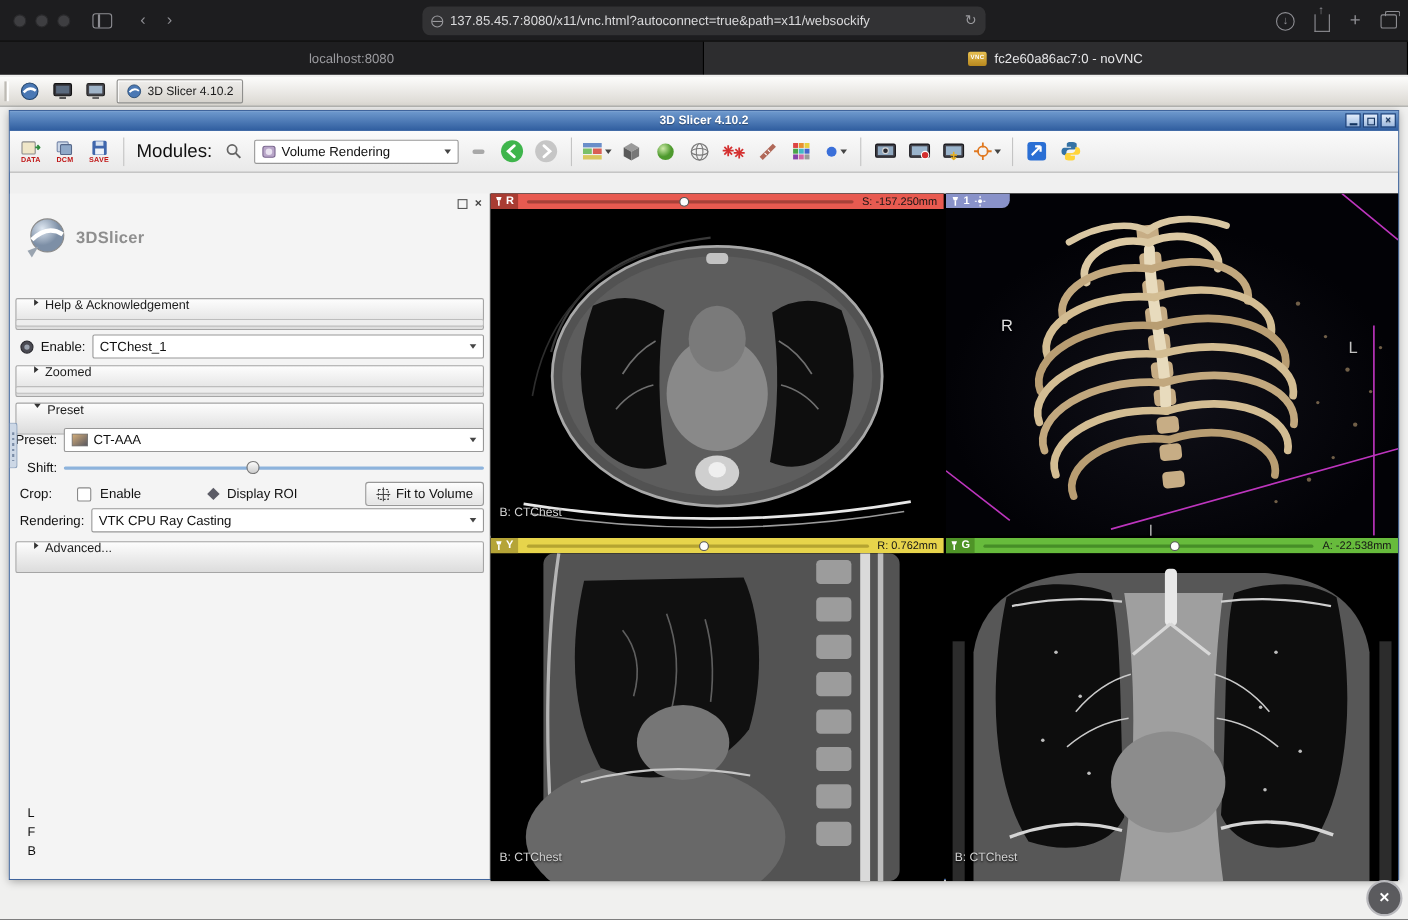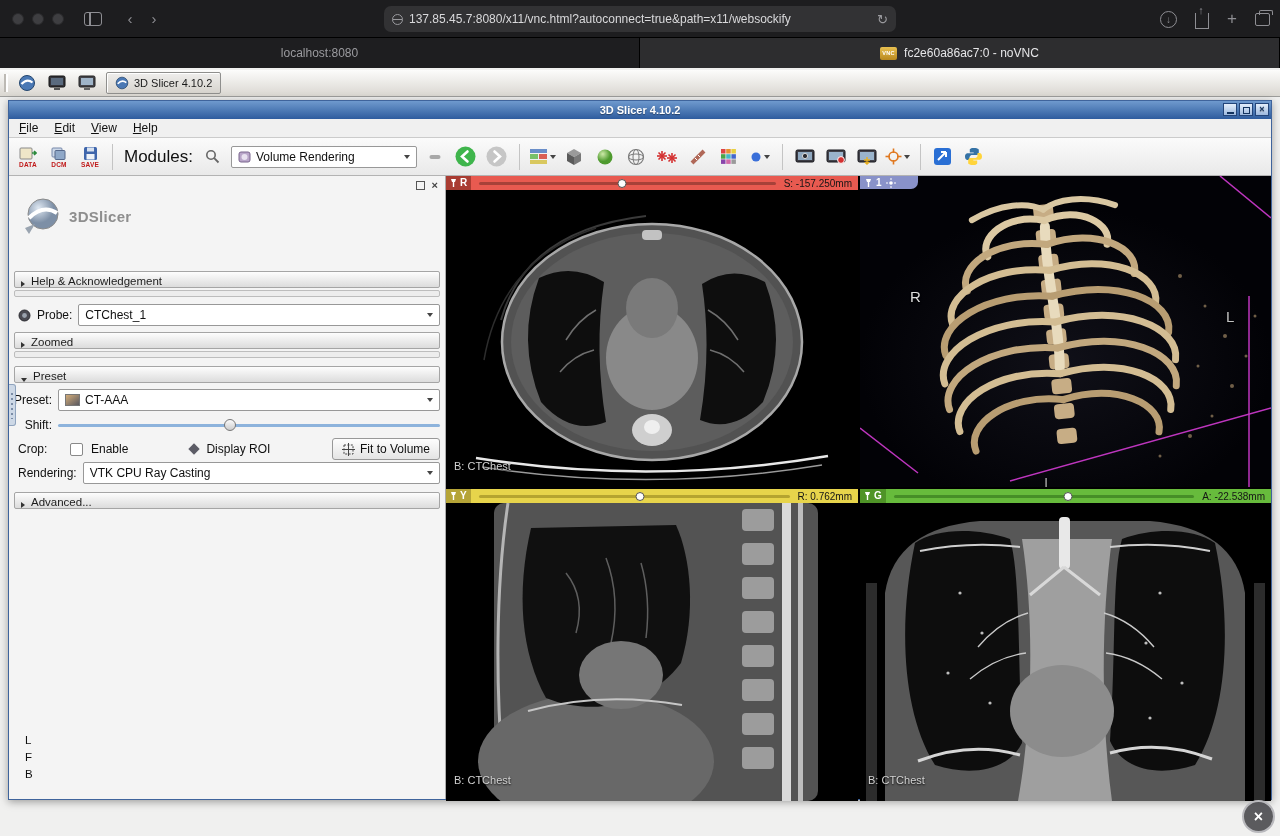--- a/index.html
+++ b/index.html
@@ -60,21 +60,21 @@
   .combo .caret{margin-left:auto;width:0;height:0;border-left:3.5px solid transparent;border-right:3.5px solid transparent;border-top:4.5px solid #444}
   .caret-sm{width:0;height:0;border-left:3px solid transparent;border-right:3px solid transparent;border-top:4px solid #444;margin-left:2px}
 
   
   .main{position:absolute;left:0;top:75px;right:0;bottom:0}
   .panel{position:absolute;left:0;top:0;bottom:0;width:437px;background:#f4f4f4;border-right:1px solid #adadad;overflow:hidden}
   .grip{position:absolute;left:0;top:208px;width:7px;height:42px;background:#cdd8e6;border:1px solid #8fa3bd;border-left:none;border-radius:0 3px 3px 0;z-index:5}
   .grip::after{content:"";position:absolute;left:2px;top:8px;width:2px;height:26px;background:repeating-linear-gradient(#7a8ca6 0 2px,transparent 2px 5px)}
 
   .panel .row{position:absolute;left:5px;right:5px;display:flex;align-items:center;font-size:12px;color:#101010}
-  .secbar{position:absolute;left:5px;right:5px;height:17px;background:linear-gradient(#fdfdfd,#dcdcdc);border:1px solid #a5a5a5;border-radius:2px;display:flex;align-items:flex-end;font-size:11.5px;color:#1c1c1c;padding:0 6px;gap:6px}
+  .secbar{position:absolute;left:5px;right:5px;height:29px;background:linear-gradient(#fdfdfd,#dcdcdc);border:1px solid #a5a5a5;border-radius:2px;display:flex;align-items:flex-start;font-size:11.5px;color:#1c1c1c;padding:0 16px;gap:6px}
   .subframe{position:absolute;left:5px;right:5px;height:7px;border:1px solid #bdbdbd;border-radius:2px;background:#ededed}
   .tri-r{width:0;height:0;border-top:3.5px solid transparent;border-bottom:3.5px solid transparent;border-left:4.5px solid #333;flex:none}
   .tri-d{width:0;height:0;border-left:3.5px solid transparent;border-right:3.5px solid transparent;border-top:4.5px solid #333;flex:none}
   .cb{width:13px;height:13px;border:1px solid #898989;border-radius:2px;background:#fff;flex:none}
   .diamond{width:8px;height:8px;background:#5c5c66;transform:rotate(45deg);flex:none}
   .qbtn{height:22px;border:1px solid #989898;border-radius:3px;background:linear-gradient(#fdfdfd,#e4e4e4);display:flex;align-items:center;gap:5px;padding:0 9px;font-size:12px;color:#101010}
   .hslider{position:relative;height:16px;flex:1}
   .hslider .track{position:absolute;left:0;right:0;top:7px;height:3px;background:#8db3dc;border-radius:2px}
   .hslider .knob{position:absolute;top:2px;width:12px;height:12px;border-radius:50%;background:linear-gradient(#fbfbfb,#cccccc);border:1px solid #777;transform:translateX(-50%)}
   .lbl-clip{width:52px;margin-left:-8px;text-align:right;padding-right:6px;flex:none}
@@ -180,26 +180,20 @@
           <div class="wbtn">
               <span class="min-bar"></span>
             </div>
           <div class="wbtn">
               <span class="max-box"></span>
             </div>
           <div class="wbtn">×</div>
         </div>
       </div>
 
-      <div class="menubar">
-        <span class="menu-item"><u>F</u>ile</span>
-        <span class="menu-item"><u>E</u>dit</span>
-        <span class="menu-item"><u>V</u>iew</span>
-        <span class="menu-item"><u>H</u>elp</span>
-      </div>
 
       <div class="toolbar">
         <div class="tbtn">
           <svg width="18" height="15" viewBox="0 0 18 15">
               <rect x="1" y="2" width="12" height="11" rx="1" fill="#efe6c8" stroke="#8a8a8a"></rect>
               <path d="M13,7 h4 M15,5 l2,2 -2,2" stroke="#2c8a3c" stroke-width="1.6" fill="none"></path>
             </svg>
           <span class="mini-label">DATA</span>
         </div>
         <div class="tbtn">
@@ -402,21 +396,21 @@
             <span class="tri-r"></span>
             <span>Help &amp; Acknowledgement</span>
           </div>
           <div class="subframe" style="top:114px"></div>
 
           <div class="row" style="top:128px;height:22px;gap:6px">
             <svg width="13" height="13" viewBox="0 0 13 13" style="margin-left:4px">
                 <circle cx="6.5" cy="6.5" r="5.5" fill="#4a4a52" stroke="#2a2a30"></circle>
                 <circle cx="6.5" cy="6.5" r="2.4" fill="#9aa2ae"></circle>
               </svg>
-            <span>Probe:</span>
+            <span>Enable:</span>
             <div class="combo" style="flex:1">
               <span>CTChest_1</span>
               <span class="caret"></span>
             </div>
           </div>
 
           <div class="secbar" style="top:156px">
             <span class="tri-r"></span>
             <span>Zoomed</span>
           </div>

